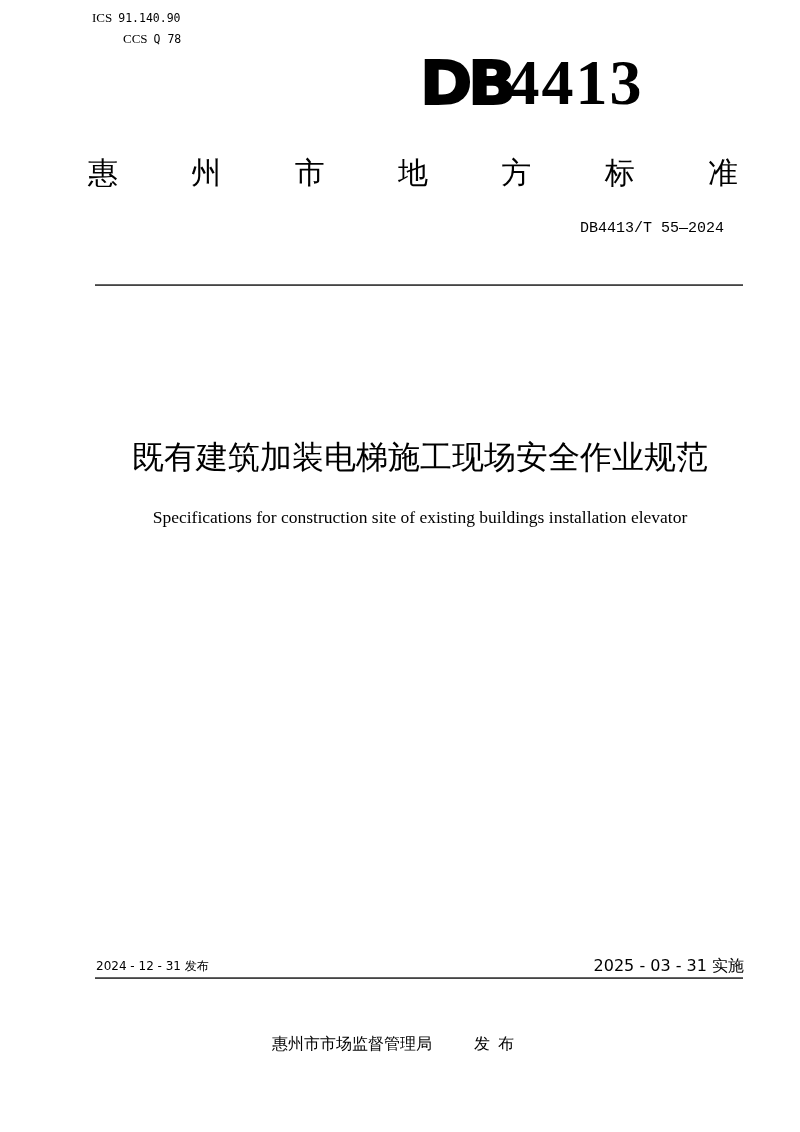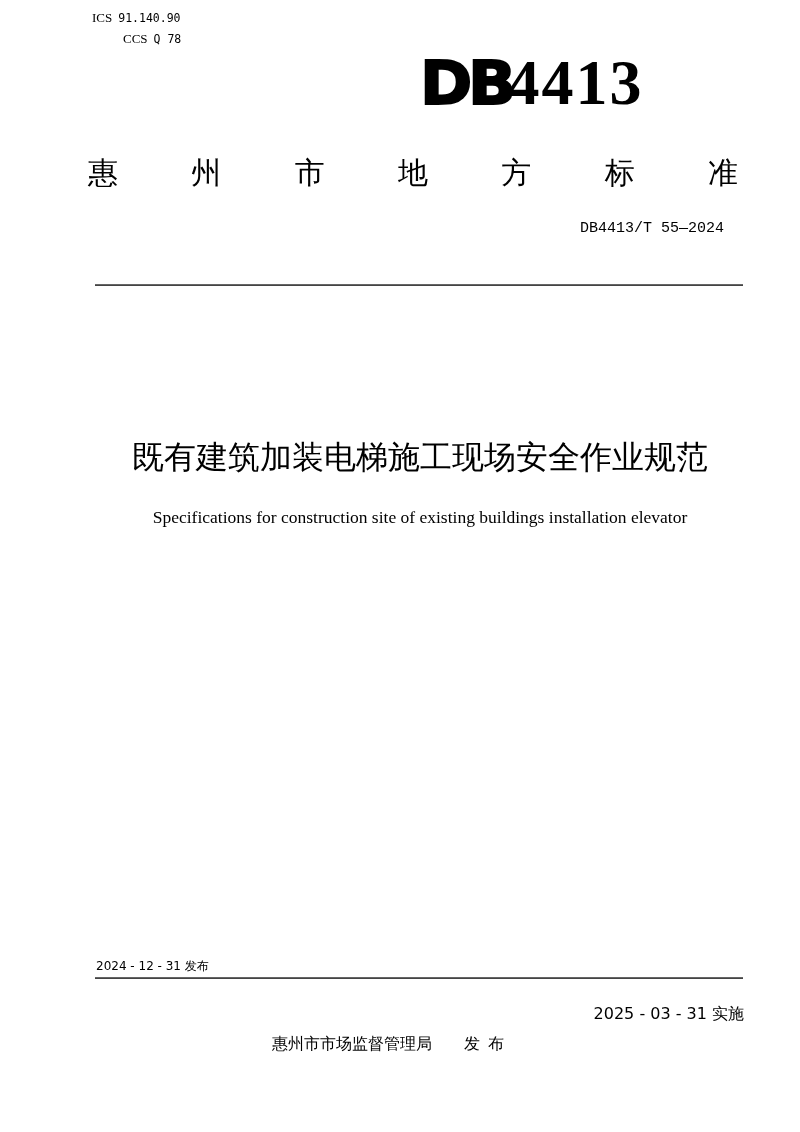--- a/index.html
+++ b/index.html
@@ -103,36 +103,36 @@
     .date-left {
       left: 96px;
       top: 955px;
       font-family: "DejaVu Sans", sans-serif;
       font-size: 12px;
       line-height: 22px;
       white-space: nowrap;
     }
     .date-right {
       right: 56px;
-      top: 1003px;
+      top: 955px;
       font-family: "DejaVu Sans", sans-serif;
       font-size: 16px;
       line-height: 22px;
       white-space: nowrap;
     }
     .issuer {
       left: 272px;
       top: 1033px;
       font-family: "DejaVu Sans", sans-serif;
       font-size: 16px;
       line-height: 22px;
       white-space: nowrap;
     }
     .issuer .issue-word {
-      margin-left: 32px;
+      margin-left: 42px;
       letter-spacing: 8px;
     }
   </style>
 </head>
 <body>
 
 <div class="abs cls-line" style="left:92px; top:10px;">
   <span>ICS</span><span class="code">91.140.90</span>
 </div>
 <div class="abs cls-line" style="left:92px; top:31px;margin-left:31px;">

